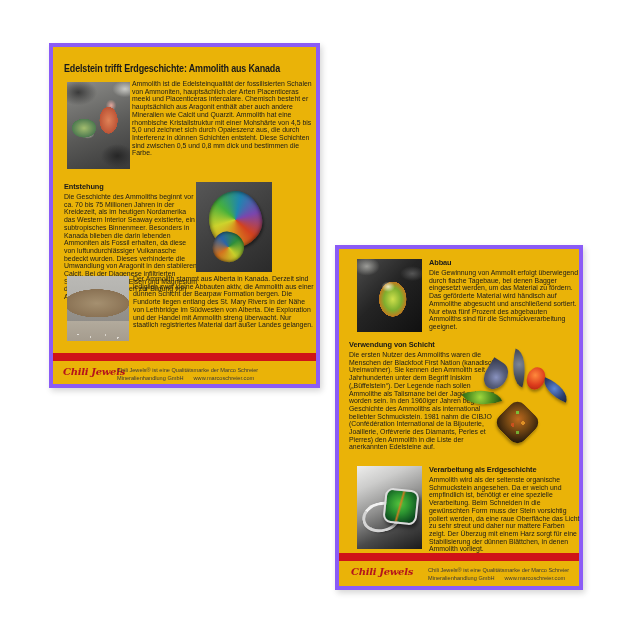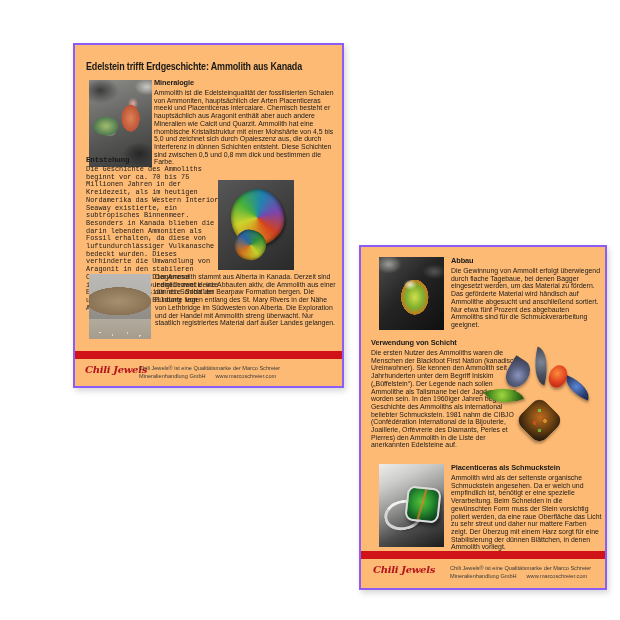--- a/index.html
+++ b/index.html
@@ -2,22 +2,22 @@
 <html><head>
 <meta charset="utf-8">
 <style>
   html,body{margin:0;padding:0;}
   body{
     width:620px;height:620px;position:relative;background:#ffffff;
     font-family:"Liberation Sans", sans-serif;color:#1a1a1a;
     -webkit-font-smoothing:antialiased;
   }
   .card{
-    position:absolute;background:#fdba74;border:2px solid #8b5cf6;
-    box-shadow:2px 3px 6px rgba(0,0,0,0.16);box-sizing:border-box;margin-left:24px;
+    position:absolute;background:#eab308;border:4px solid #8b5cf6;
+    box-shadow:2px 3px 6px rgba(0,0,0,0.16);box-sizing:border-box;
   }
   #card-left{left:49px;top:43px;width:271px;height:345px;}
   #card-right{left:335px;top:245px;width:248px;height:345px;}
 
   .card-title{
     position:absolute;left:11px;top:15px;font-size:11.5px;font-weight:bold;
     white-space:nowrap;letter-spacing:-0.2px;transform:scaleX(0.78);transform-origin:left center;
   }
   .sec-head{font-size:7.4px;font-weight:bold;letter-spacing:-0.1px;margin:0 0 2px 0;}
   .sec-body{font-size:6.9px;line-height:7.7px;letter-spacing:0;margin:0;}
@@ -146,25 +146,24 @@
   .footer-url{margin-left:10px;}
 </style>
 </head>
 <body>
 
 <div class="card" id="card-left">
   <div class="card-title">Edelstein trifft Erdgeschichte: Ammolith aus Kanada</div>
 
   <div class="photo" id="photo-mineralogie"></div>
   <div class="abs" style="left:79px;top:33px;width:183px;">
-    <div class="sec-head">Mineralogie</div>
     <div class="sec-body">Ammolith ist die Edelsteinqualität der fossilisierten Schalen von Ammoniten, hauptsächlich der Arten Placenticeras meeki und Placenticeras intercalare. Chemisch besteht er hauptsächlich aus Aragonit enthält aber auch andere Mineralien wie Calcit und Quarzit.  Ammolith hat eine rhombische Kristallstruktur mit einer Mohshärte von 4,5 bis 5,0 und zeichnet sich durch Opaleszenz aus, die durch Interferenz in dünnen Schichten entsteht. Diese Schichten sind zwischen 0,5 und 0,8 mm dick und bestimmen die Farbe.</div>
   </div>
 
-  <div class="abs" style="left:11px;top:111px;width:134px;font-family:Liberation Mono, monospace;">
+  <div class="abs" style="left:11px;top:135px;width:134px;">
     <div class="sec-head">Entstehung</div>
     <div class="sec-body">Die Geschichte des Ammoliths beginnt vor ca. 70 bis 75 Millionen Jahren in der Kreidezeit, als im heutigen Nordamerika das Western Interior Seaway existierte, ein subtropisches Binnenmeer. Besonders in Kanada blieben die darin lebenden Ammoniten als Fossil erhalten, da diese von luftundurchlässiger Vulkanasche bedeckt wurden. Dieses verhinderte die Umwandlung von Aragonit in den stabileren Calcit. Bei der Diagenese infiltrierten Spurenelemente wie Eisen und Magnesium die Schalen und führten zur Bildung von Ammolith.</div>
   </div>
   <div class="photo" id="photo-ammonite">
     <div class="ammo-main"></div>
     <div class="ammo-lobe"></div>
   </div>
 
   <div class="photo" id="photo-fundort"></div>
   <div class="abs" style="left:80px;top:228px;width:184px;">
@@ -198,21 +197,21 @@
   <div class="gem" id="gem-oval-red"></div>
   <div class="gem" id="gem-marquise-blue"></div>
   <div class="gem" id="gem-marquise-green"></div>
   <div class="gem" id="gem-cushion"></div>
 
   <div class="photo" id="photo-ring">
     <div class="ring-band"></div>
     <div class="ring-stone"></div>
   </div>
   <div class="abs" style="left:90px;top:216px;width:152px;">
-    <div class="sec-head">Placenticeras als Schmuckstein</div>
+    <div class="sec-head">Verarbeitung als Erdgeschichte</div>
     <div class="sec-body">Ammolith wird als der seltenste organische Schmuckstein angesehen. Da er weich und empfindlich ist, benötigt er eine spezielle Verarbeitung. Beim Schneiden in die gewünschten Form muss der Stein vorsichtig poliert werden, da eine raue Oberfläche das Licht zu sehr streut und daher nur mattere Farben zeigt. Der Überzug mit einem Harz sorgt für eine Stabilisierung der dünnen Blättchen, in denen Ammolith vorliegt.</div>
   </div>
 
   <div class="red-bar"></div>
   <div class="footer-logo">Chili Jewels</div>
   <div class="footer-text">
     <div>Chili Jewels® ist eine Qualitätsmarke der Marco Schreier</div>
     <div>
       <span>Mineralienhandlung GmbH</span><span class="footer-url">www.marcoschreier.com</span>
     </div>

